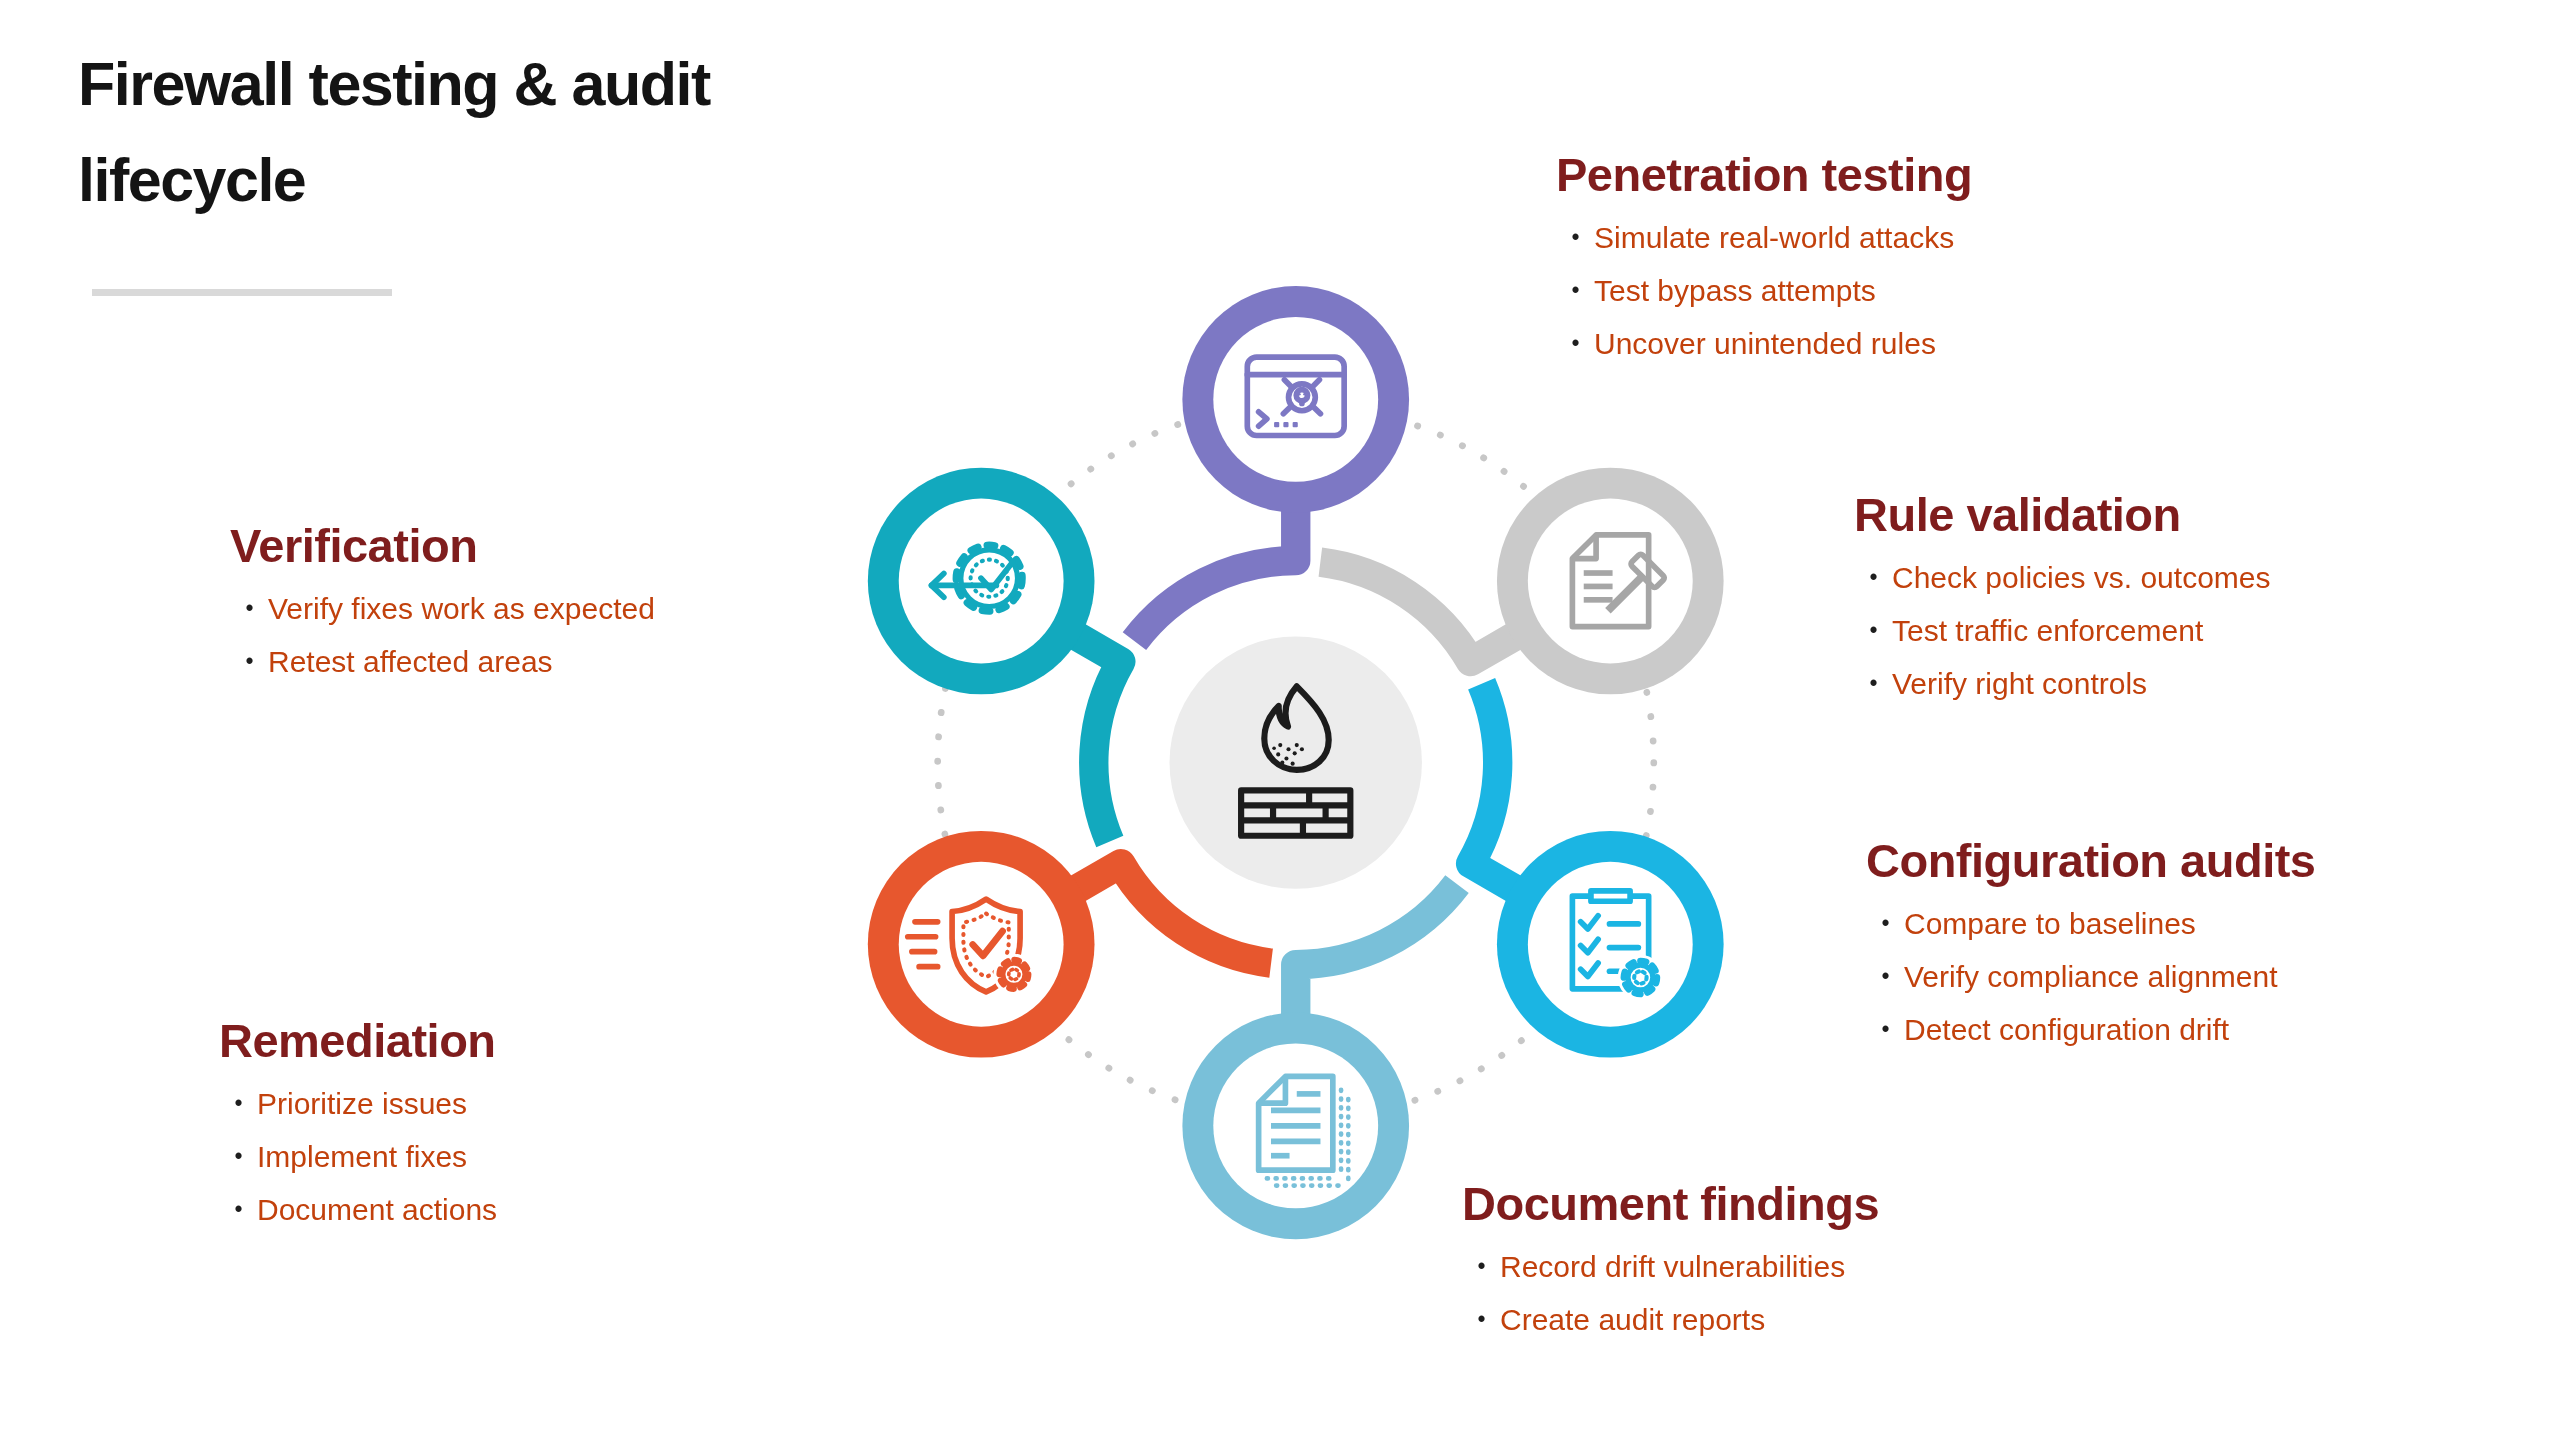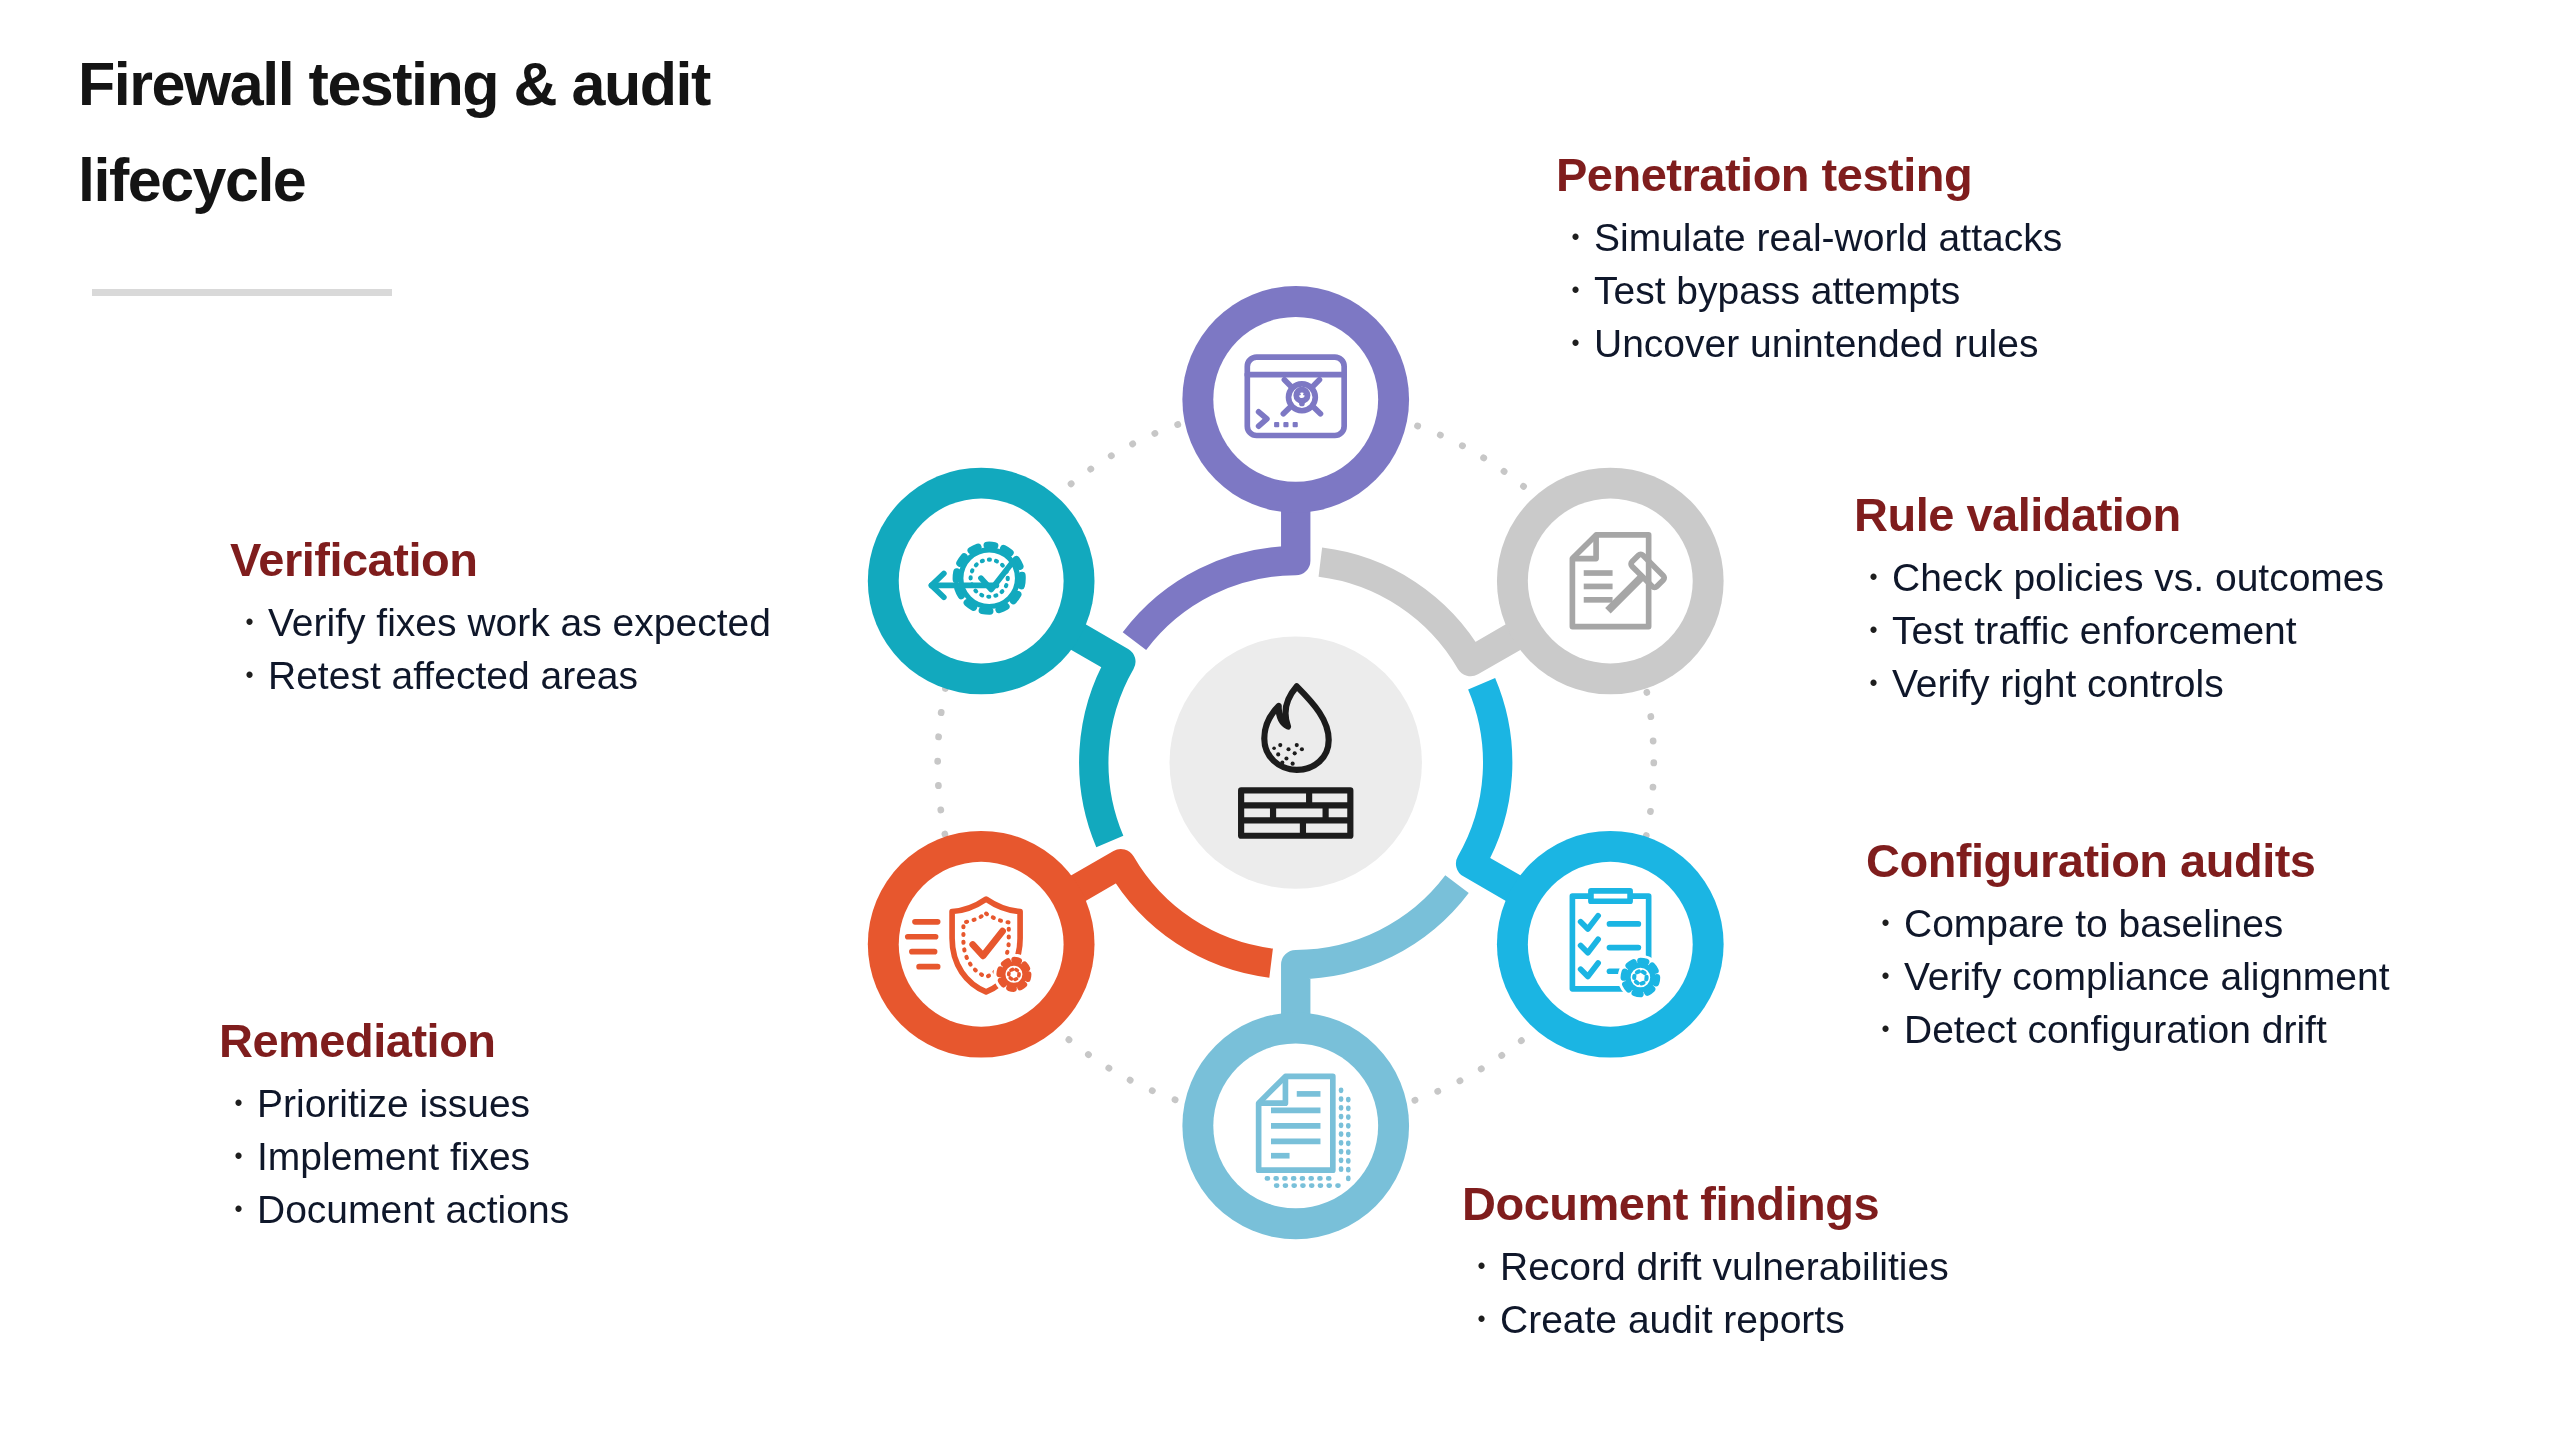--- a/index.html
+++ b/index.html
@@ -26,23 +26,23 @@
     margin:0 0 12.4px 0; font-size:47px; line-height:49px; font-weight:700;
     letter-spacing:-0.5px; color:#7f1d1d;
   }
   .bullet { display:flex; }
   .bullet::before {
     content:"\2022";
     font-size:23px; line-height:53px;
     width:38px; padding-left:15.5px; box-sizing:border-box; flex:0 0 38px;
     color:#1e1e1e;
   }
-  .bullet-text { font-size:39px; line-height:53px; color:#0f172a; white-space:nowrap; }
-
-  #sec-verification        { left:230px;  top:535px; }
+  .bullet-text { font-size:30px; line-height:53px; color:#c2410c; white-space:nowrap; }
+
+  #sec-verification        { left:230px;  top:521px; }
   #sec-remediation         { left:219px;  top:1016px; }
   #sec-penetration-testing { left:1556px; top:150px;  }
   #sec-rule-validation     { left:1854px; top:490px;  }
   #sec-configuration-audits{ left:1866px; top:836px; }
   #sec-document-findings   { left:1462px; top:1179px; }
 </style>
 </head>
 <body>
 
 <svg id="diagram-svg" viewBox="0 0 5000 2812" xmlns="http://www.w3.org/2000/svg">

